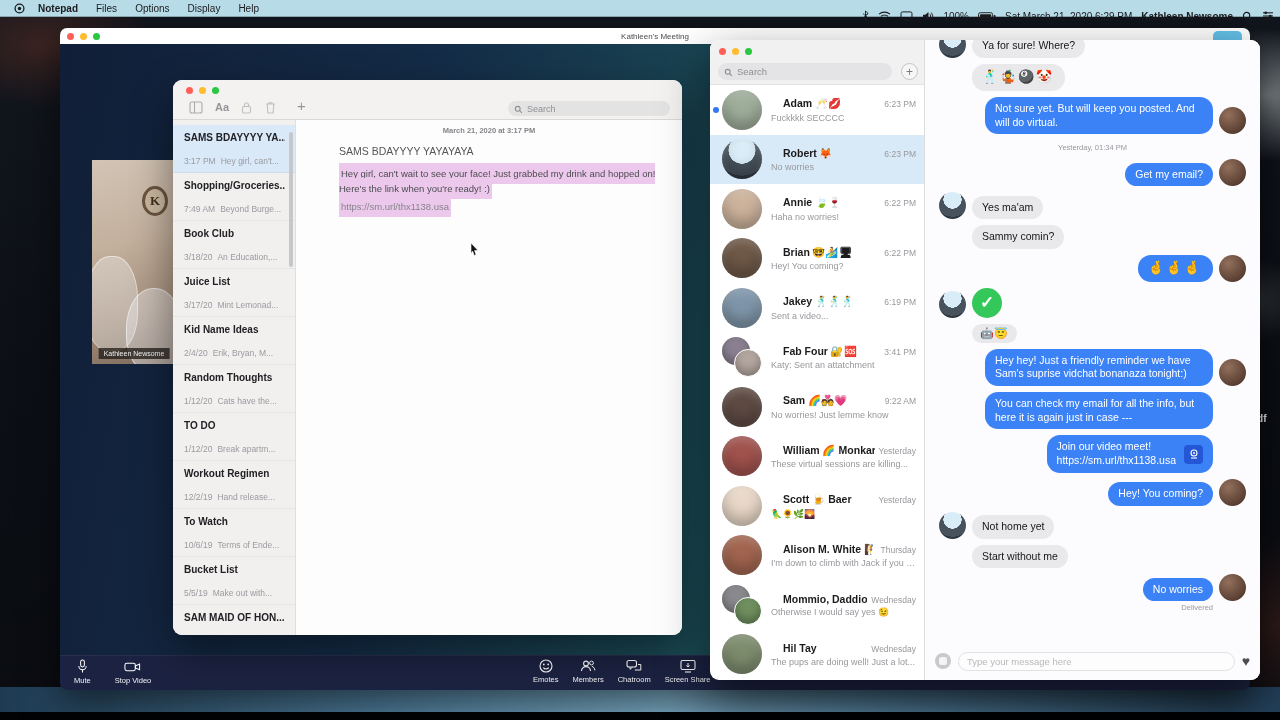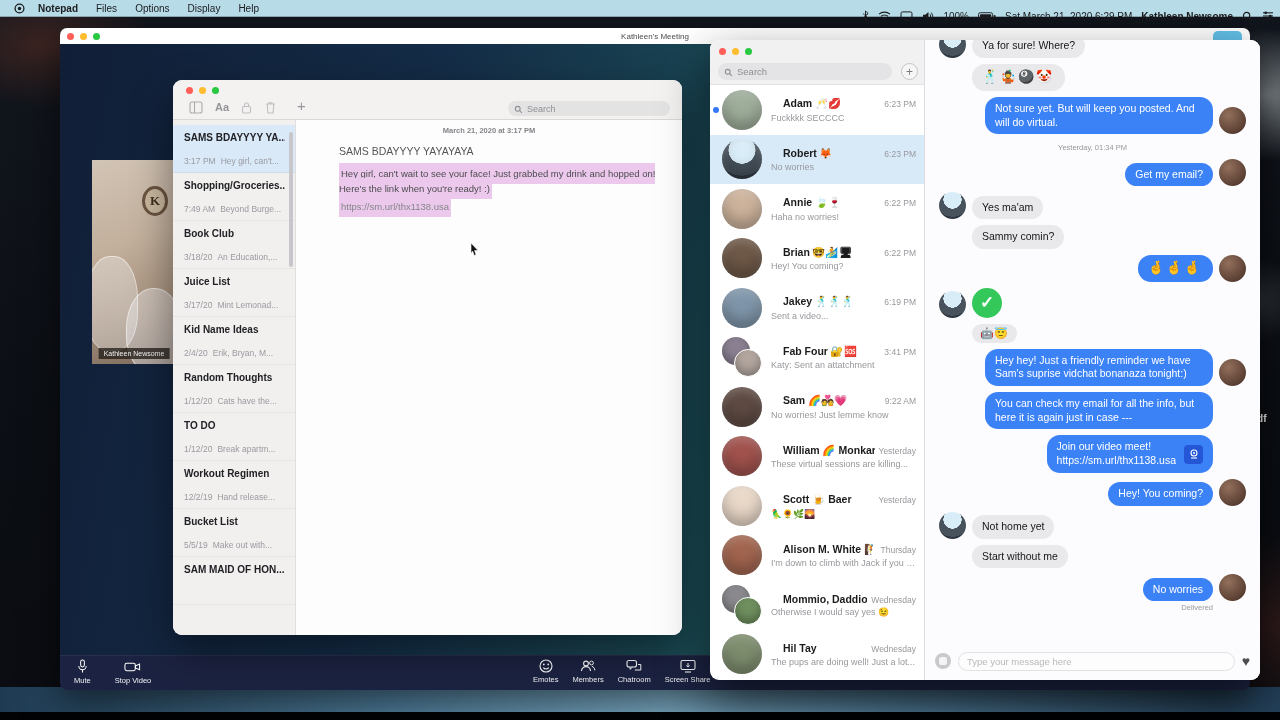--- a/index.html
+++ b/index.html
@@ -347,20 +347,27 @@
             </div>
         </div>
         <div class="nrow">
           <div class="t">Workout Regimen</div>
           <div class="meta">
               <span class="d">12/2/19</span>
               <span class="p">Hand release...</span>
             </div>
         </div>
         <div class="nrow">
+          <div class="t">To Watch</div>
+          <div class="meta">
+              <span class="d">10/6/19</span>
+              <span class="p">Terms of Ende...</span>
+            </div>
+        </div>
+        <div class="nrow">
           <div class="t">Bucket List</div>
           <div class="meta">
               <span class="d">5/5/19</span>
               <span class="p">Make out with...</span>
             </div>
         </div>
         <div class="nrow">
           <div class="t">SAM MAID OF HON...</div>
         </div>
         <div class="nscroll"></div>

